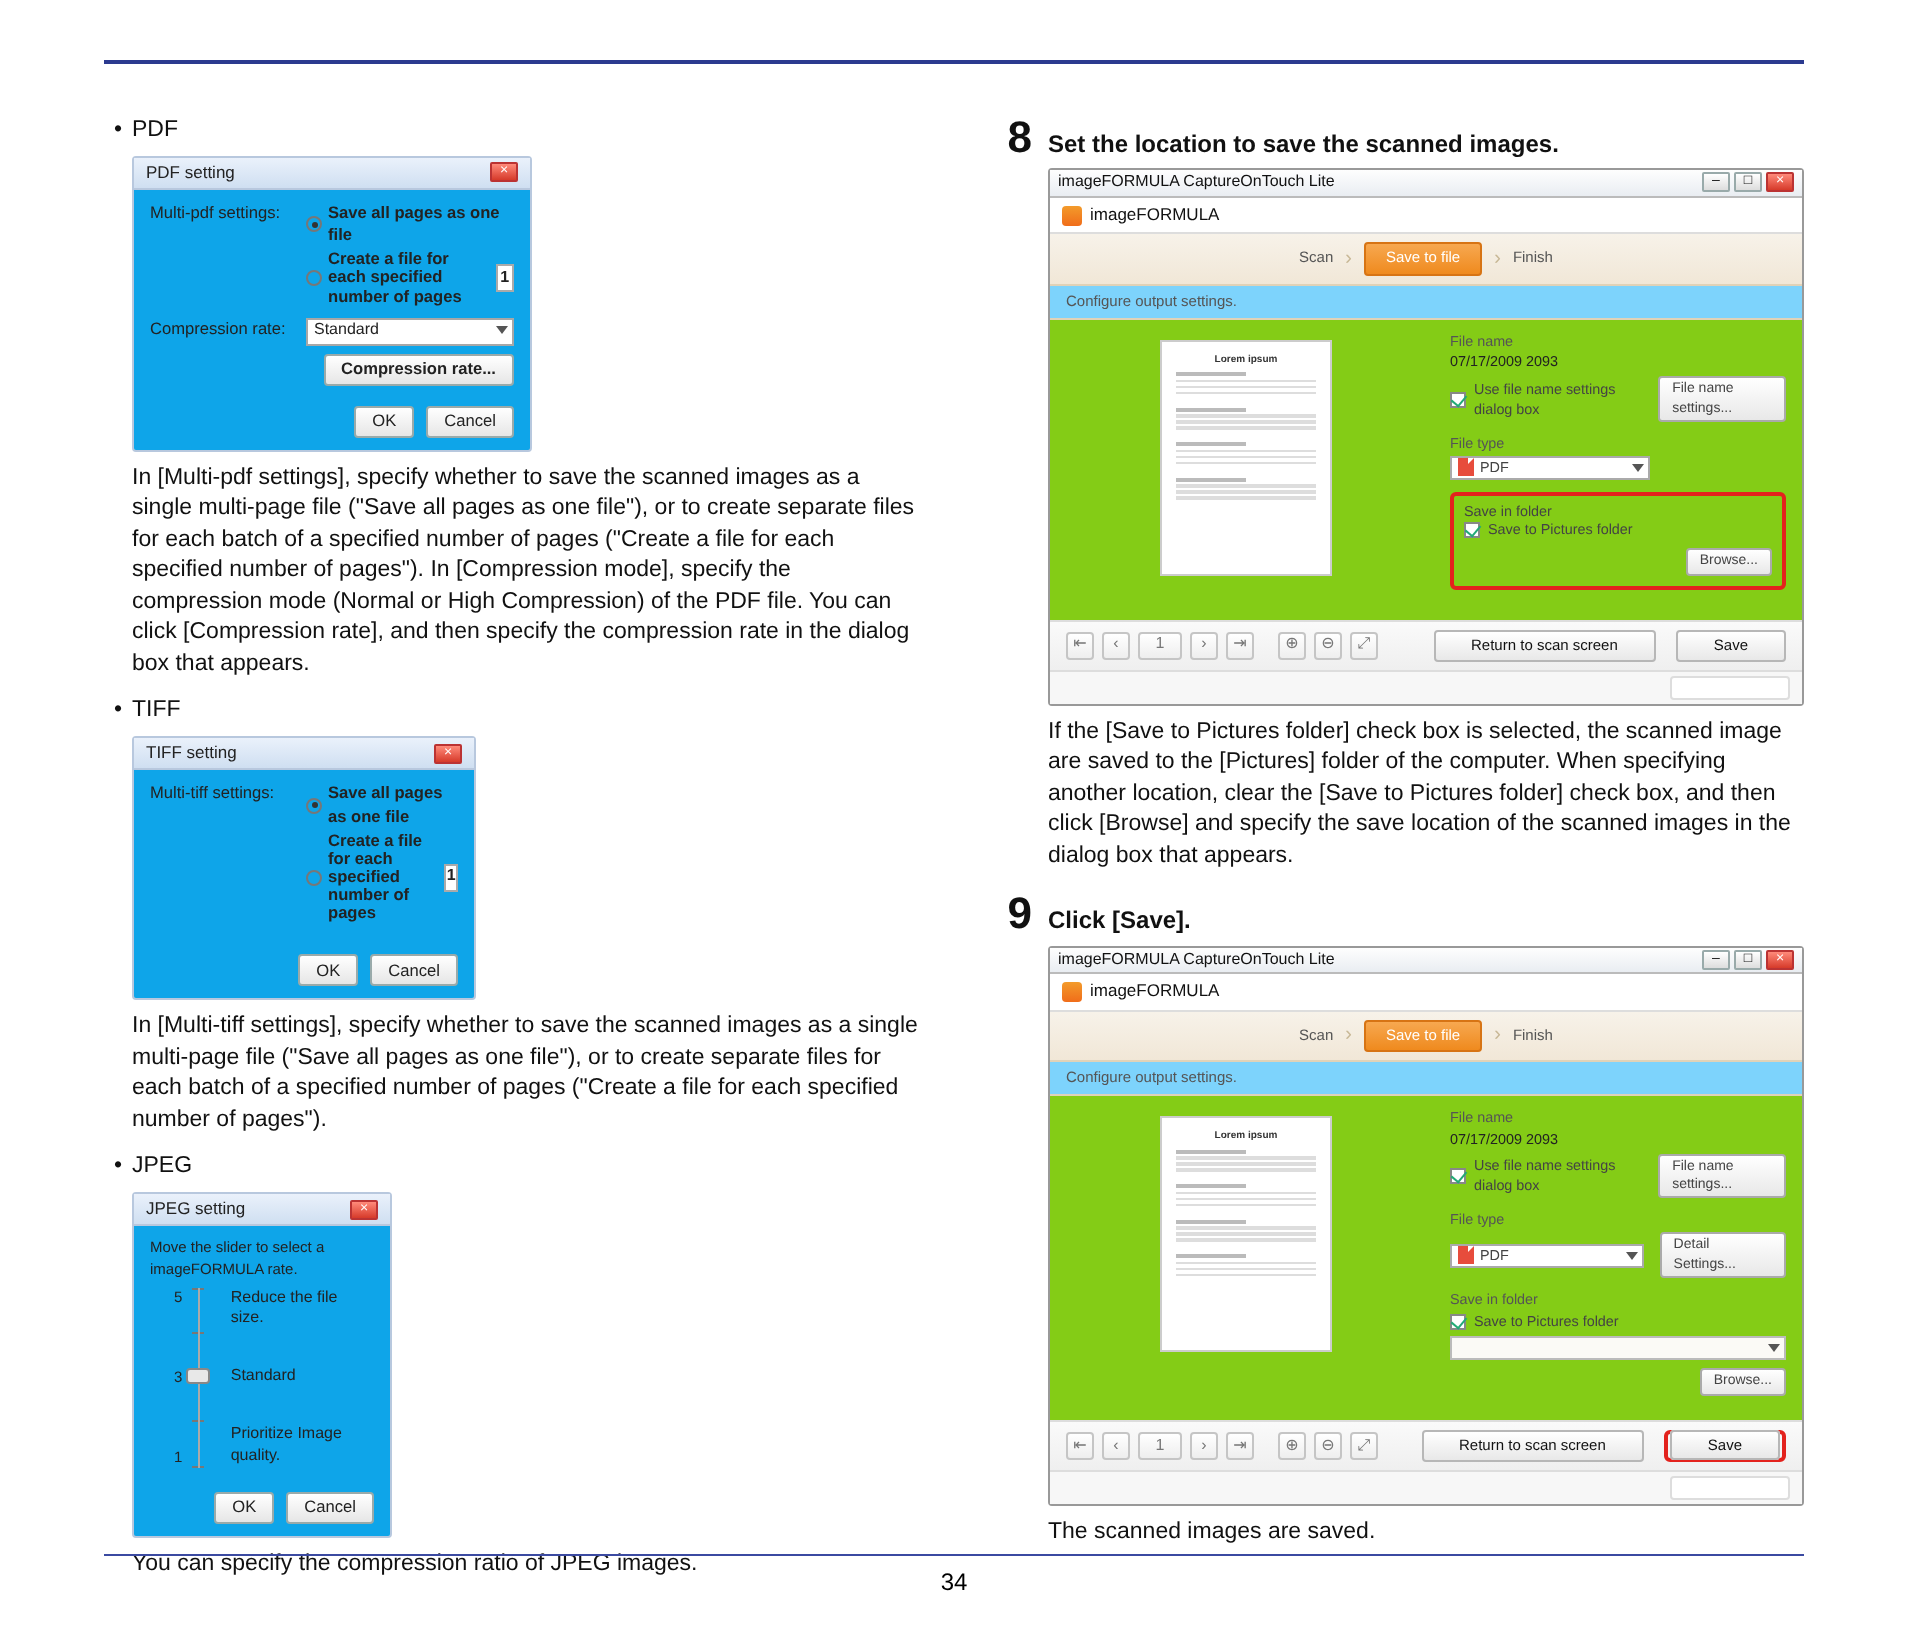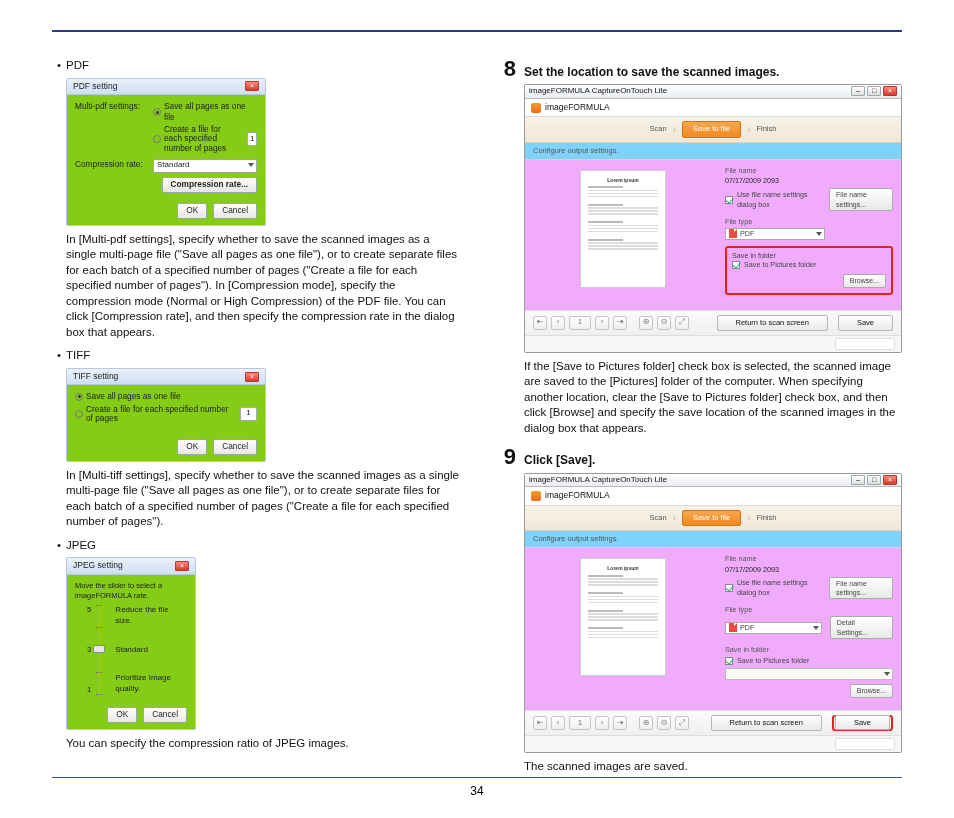--- a/index.html
+++ b/index.html
@@ -38,21 +38,21 @@
   .bullet-row .dot {
     width: 14px;
     text-align: center;
   }
   .indent { margin-left: 14px; }
   .para { margin-top: 6px; margin-bottom: 8px; }
 
   
   .dialog {
     border: 1px solid #b8c8de;
-    background: #84cc16;
+    background: #0ea5e9;
     font-size: 8.3px;
     color: #222;
     margin-left: 14px;
     margin-bottom: 6px;
     border-radius: 2px;
   }
   .dlg-title {
     background: linear-gradient(#eaf1fb,#cfdff1);
     border-bottom: 1px solid #b8c8de;
     padding: 2px 6px;
@@ -75,21 +75,21 @@
     text-align: center;
   }
   .winbtn.close {
     background: linear-gradient(#ff8a7a,#d63a2a);
     border-color: #b33;
     color: #fff;
   }
   .dlg-body { padding: 6px 8px 6px 8px; }
   .dlg-row { display: flex; margin-bottom: 4px; }
   .dlg-label { width: 78px; flex-shrink: 0; }
-  .radio { display: flex; align-items: center; gap: 3px; margin-bottom: 2px; }
+  .radio { display: flex; align-items: center; gap: 3px; margin-bottom: 2px; font-weight: bold; }
   .radio .r {
     width: 8px; height: 8px; border: 1px solid #777; border-radius: 50%; position: relative; flex-shrink:0;
   }
   .radio .r.sel::after {
     content: ""; position: absolute; inset: 1.5px; background: #333; border-radius: 50%;
   }
   .selectbox {
     border: 1px solid #a7a7a7;
     background: #fff;
     height: 14px;
@@ -169,21 +169,21 @@
     background: linear-gradient(#f7a850,#ef8a1e);
     color: #fff; border-radius: 2px; font-size:7.5px;
     border:1px solid #d77414;
   }
   .arrow { color:#c8b896; font-size:10px; }
   .subbar {
     background: #7dd3fc; padding: 3px 8px; font-size:7.5px; color:#555;
     border-bottom:1px solid #e0d2b8;
   }
   .ifmain {
-    display:flex; background:#f0abfc; min-height: 150px;
+    display:flex; background:#84cc16; min-height: 150px;
   }
   .preview-pane {
     flex: 1; padding: 10px 14px; display:flex; justify-content:center;
   }
   .doc {
     width: 86px; height: 118px; background:#fff; border:1px solid #ccc; padding: 6px 7px;
     font-size: 4.5px; color:#777; line-height:1.3;
   }
   .doc .dtitle { text-align:center; font-size:5px; color:#333; font-weight:bold; margin-bottom:3px;}
   .doc .dl { height:1.5px; background:#ddd; margin-bottom:1.5px; }
@@ -288,29 +288,30 @@
           <span class="btn">OK</span>
           <span class="btn">Cancel</span>
         </div>
       </div>
       <div class="indent para">In [Multi-pdf settings], specify whether to save the scanned images as a single multi-page file ("Save all pages as one file"), or to create separate files for each batch of a specified number of pages ("Create a file for each specified number of pages"). In [Compression mode], specify the compression mode (Normal or High Compression) of the PDF file. You can click [Compression rate], and then specify the compression rate in the dialog box that appears.</div>
 
       <div class="bullet-row">
         <span class="dot">•</span>
         <span>TIFF</span>
       </div>
-      <div class="dialog" style="width:200px">
+      <div class="dialog" style="width:172px">
         <div class="dlg-title">
           <span>TIFF setting</span>
           <div class="winbtns">
               <span class="winbtn close">×</span>
             </div>
         </div>
         <div class="dlg-body">
           <div class="dlg-row">
+            <div class="dlg-label">Multi-tiff settings:</div>
             <div style="flex:1">
               <div class="radio">
                   <span class="r sel"></span>
                   <span>Save all pages as one file</span>
                 </div>
               <div class="radio">
                   <span class="r"></span>
                   <span style="line-height:1.1">Create a file for each specified number of pages</span>
                   <span class="spin">1</span>
                 </div>

